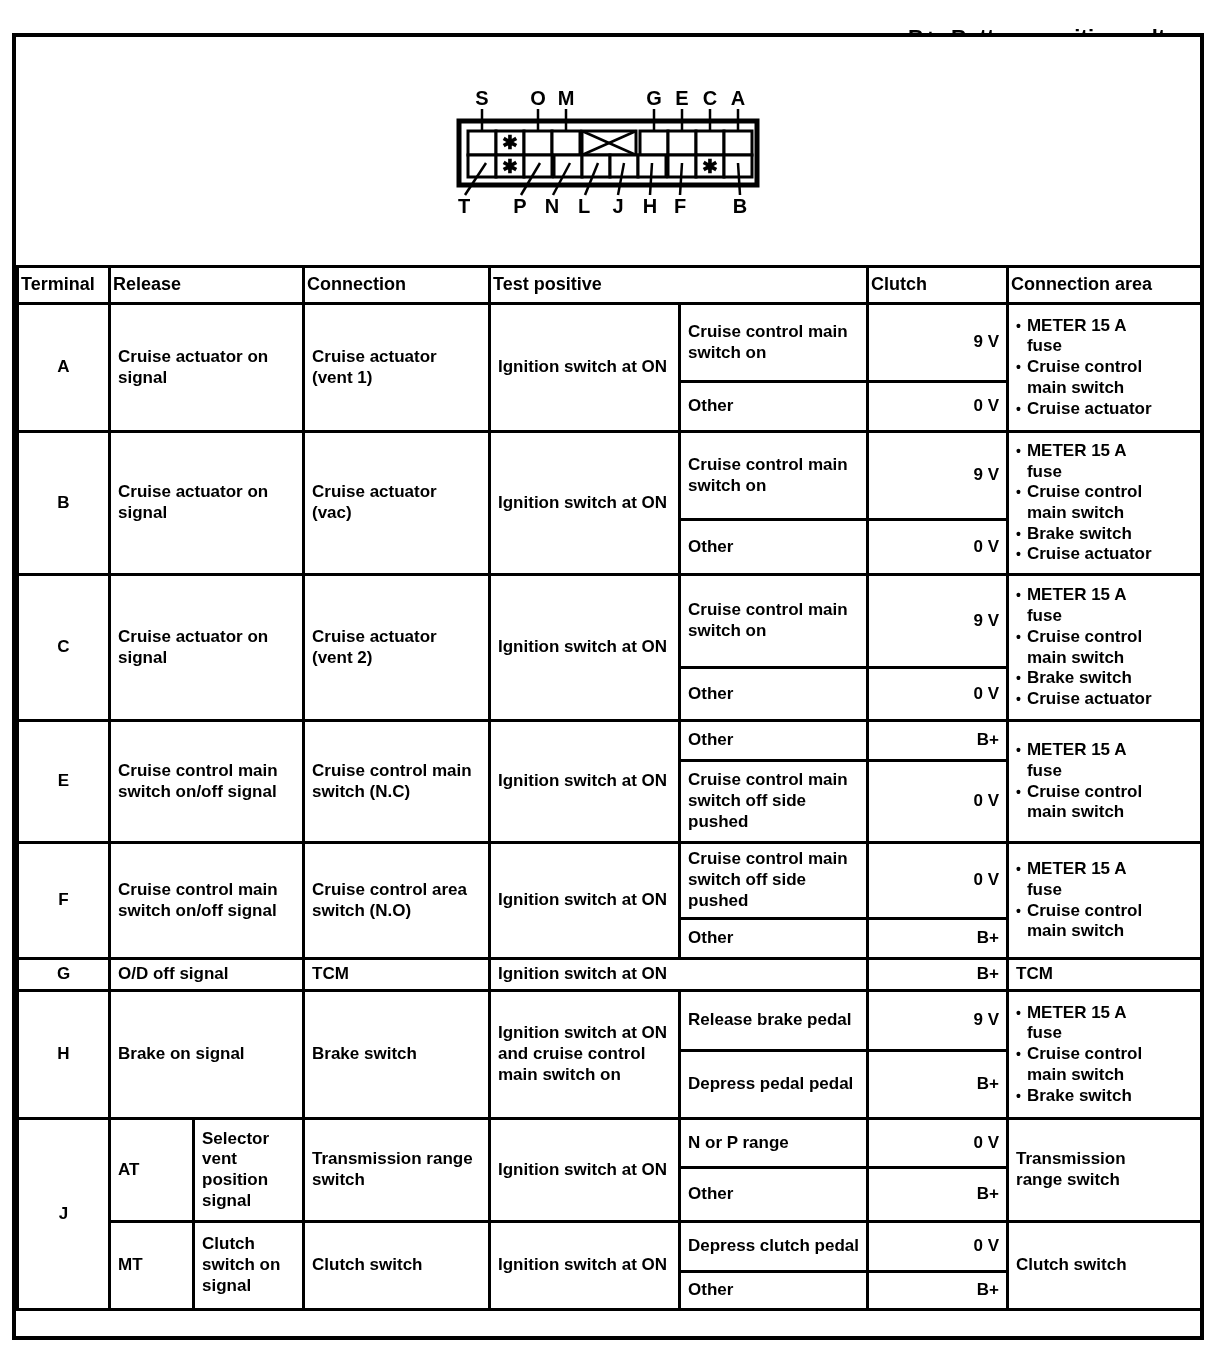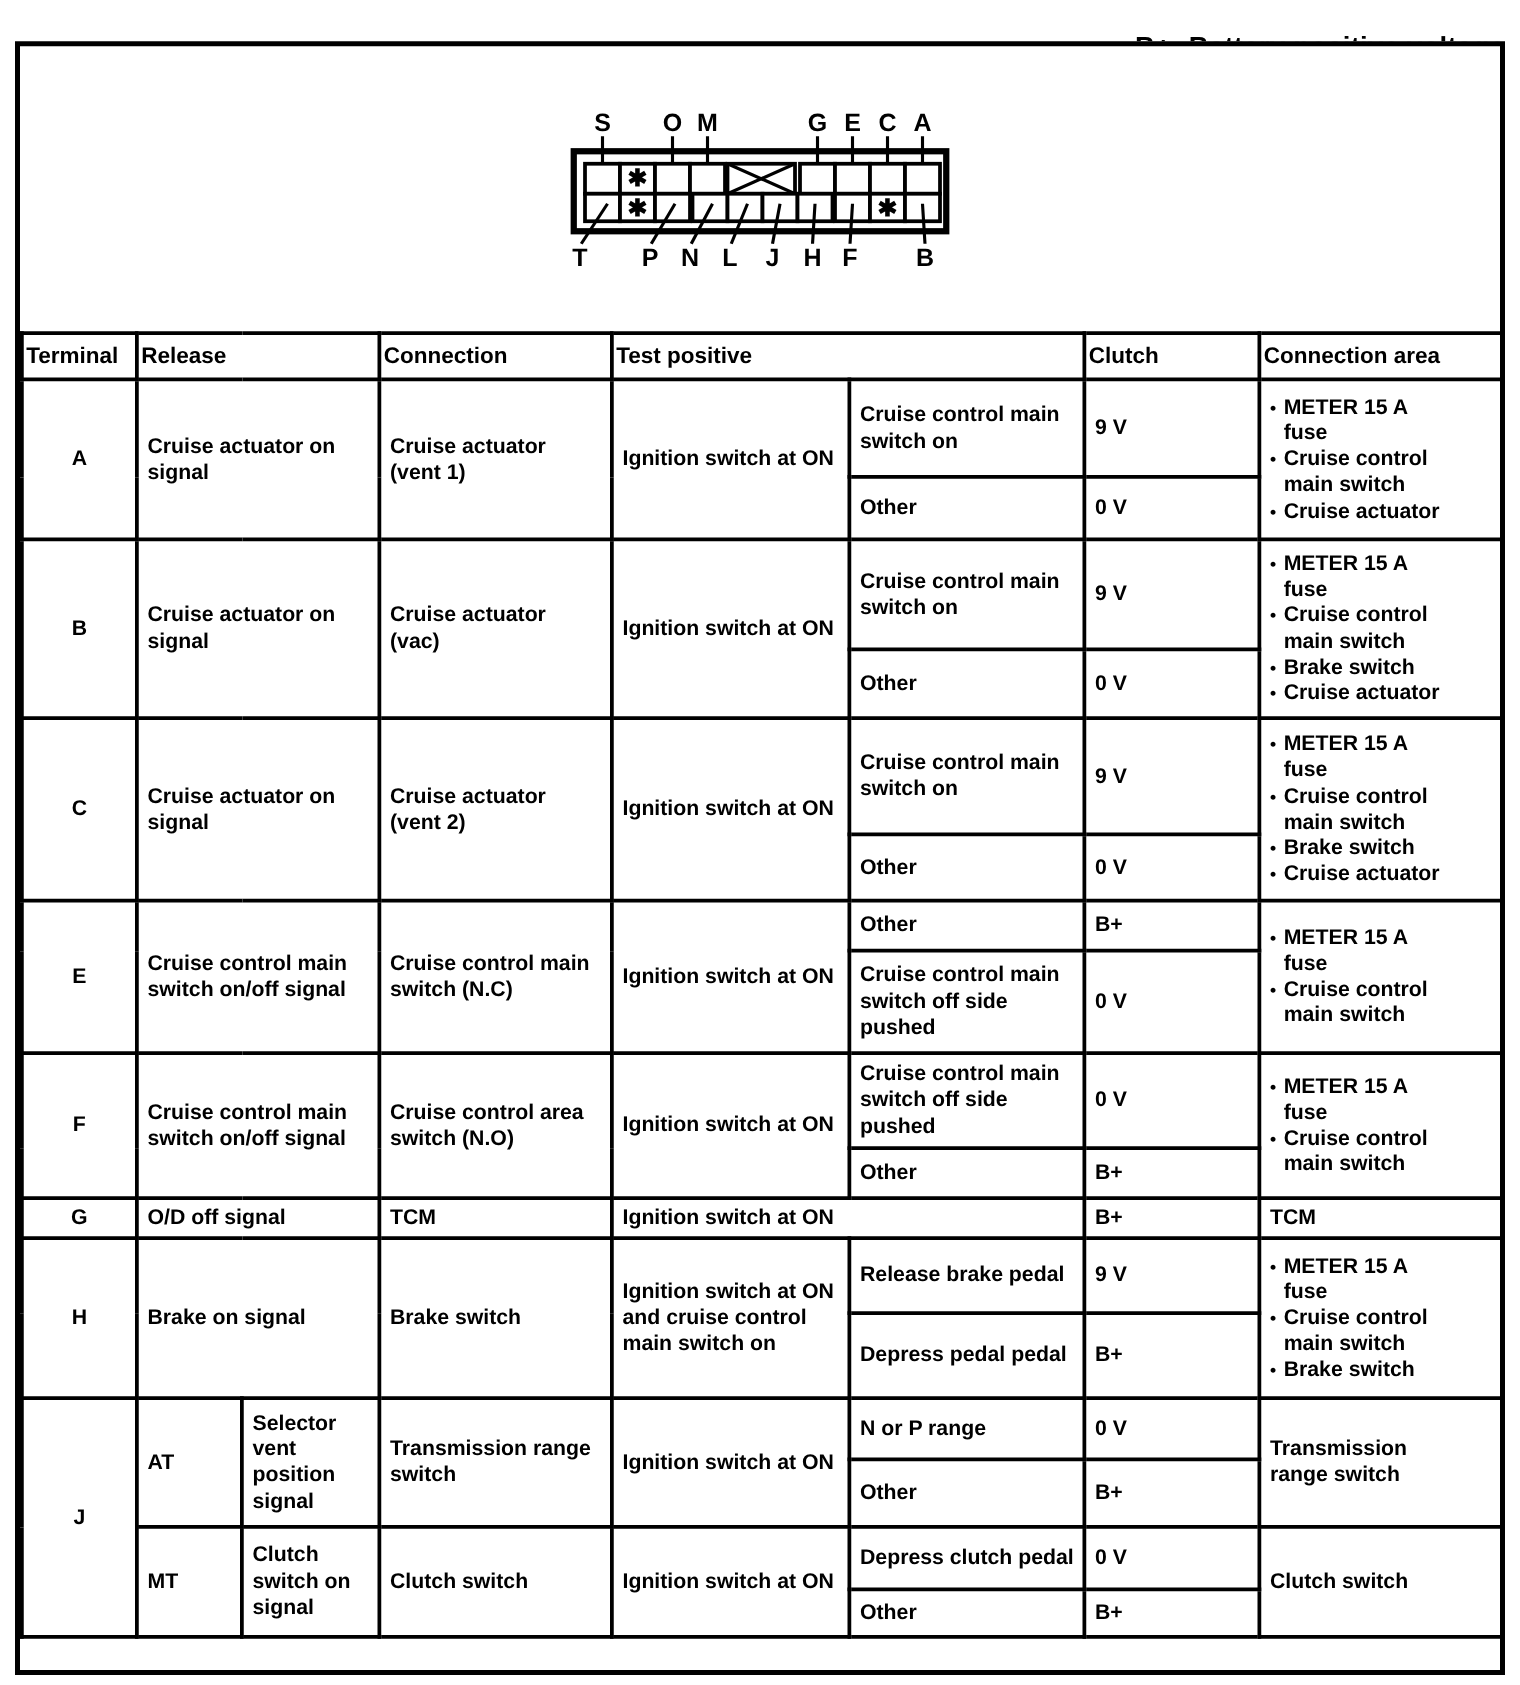--- a/index.html
+++ b/index.html
@@ -24,21 +24,21 @@
 
   table.spec{
     border-collapse:collapse;width:100%;table-layout:fixed;
   }
   table.spec th, table.spec td{
     border:3px solid #000;padding:3px 7px;font-size:17px;line-height:1.22;
     vertical-align:middle;overflow:hidden;word-wrap:break-word;
   }
   table.spec th{font-size:18px;text-align:left;height:30px;padding:2px;}
   th.small-h{font-size:14px;}
-  td.c{text-align:left;}
+  td.c{text-align:right;}
   td.term{text-align:center;font-size:18px;}
   td.insp{padding:5px 4px 5px 7px;}
   .bullet-item{display:flex;gap:6px;align-items:flex-start;}
   .bullet{font-size:14px;line-height:1.45;}
   .bullet-text{max-width:132px;}
   .insp-text{display:inline-block;max-width:132px;}
   tr.h78{height:78px;} tr.h50{height:50px;} tr.h88{height:88px;} tr.h55{height:55px;}
   tr.h93{height:93px;} tr.h53{height:53px;} tr.h40{height:40px;} tr.h82{height:82px;}
   tr.h76{height:76px;} tr.h32{height:32px;} tr.h60{height:60px;} tr.h68{height:68px;}
   tr.h54{height:54px;} tr.h38{height:38px;} tr.h49{height:49px;}

